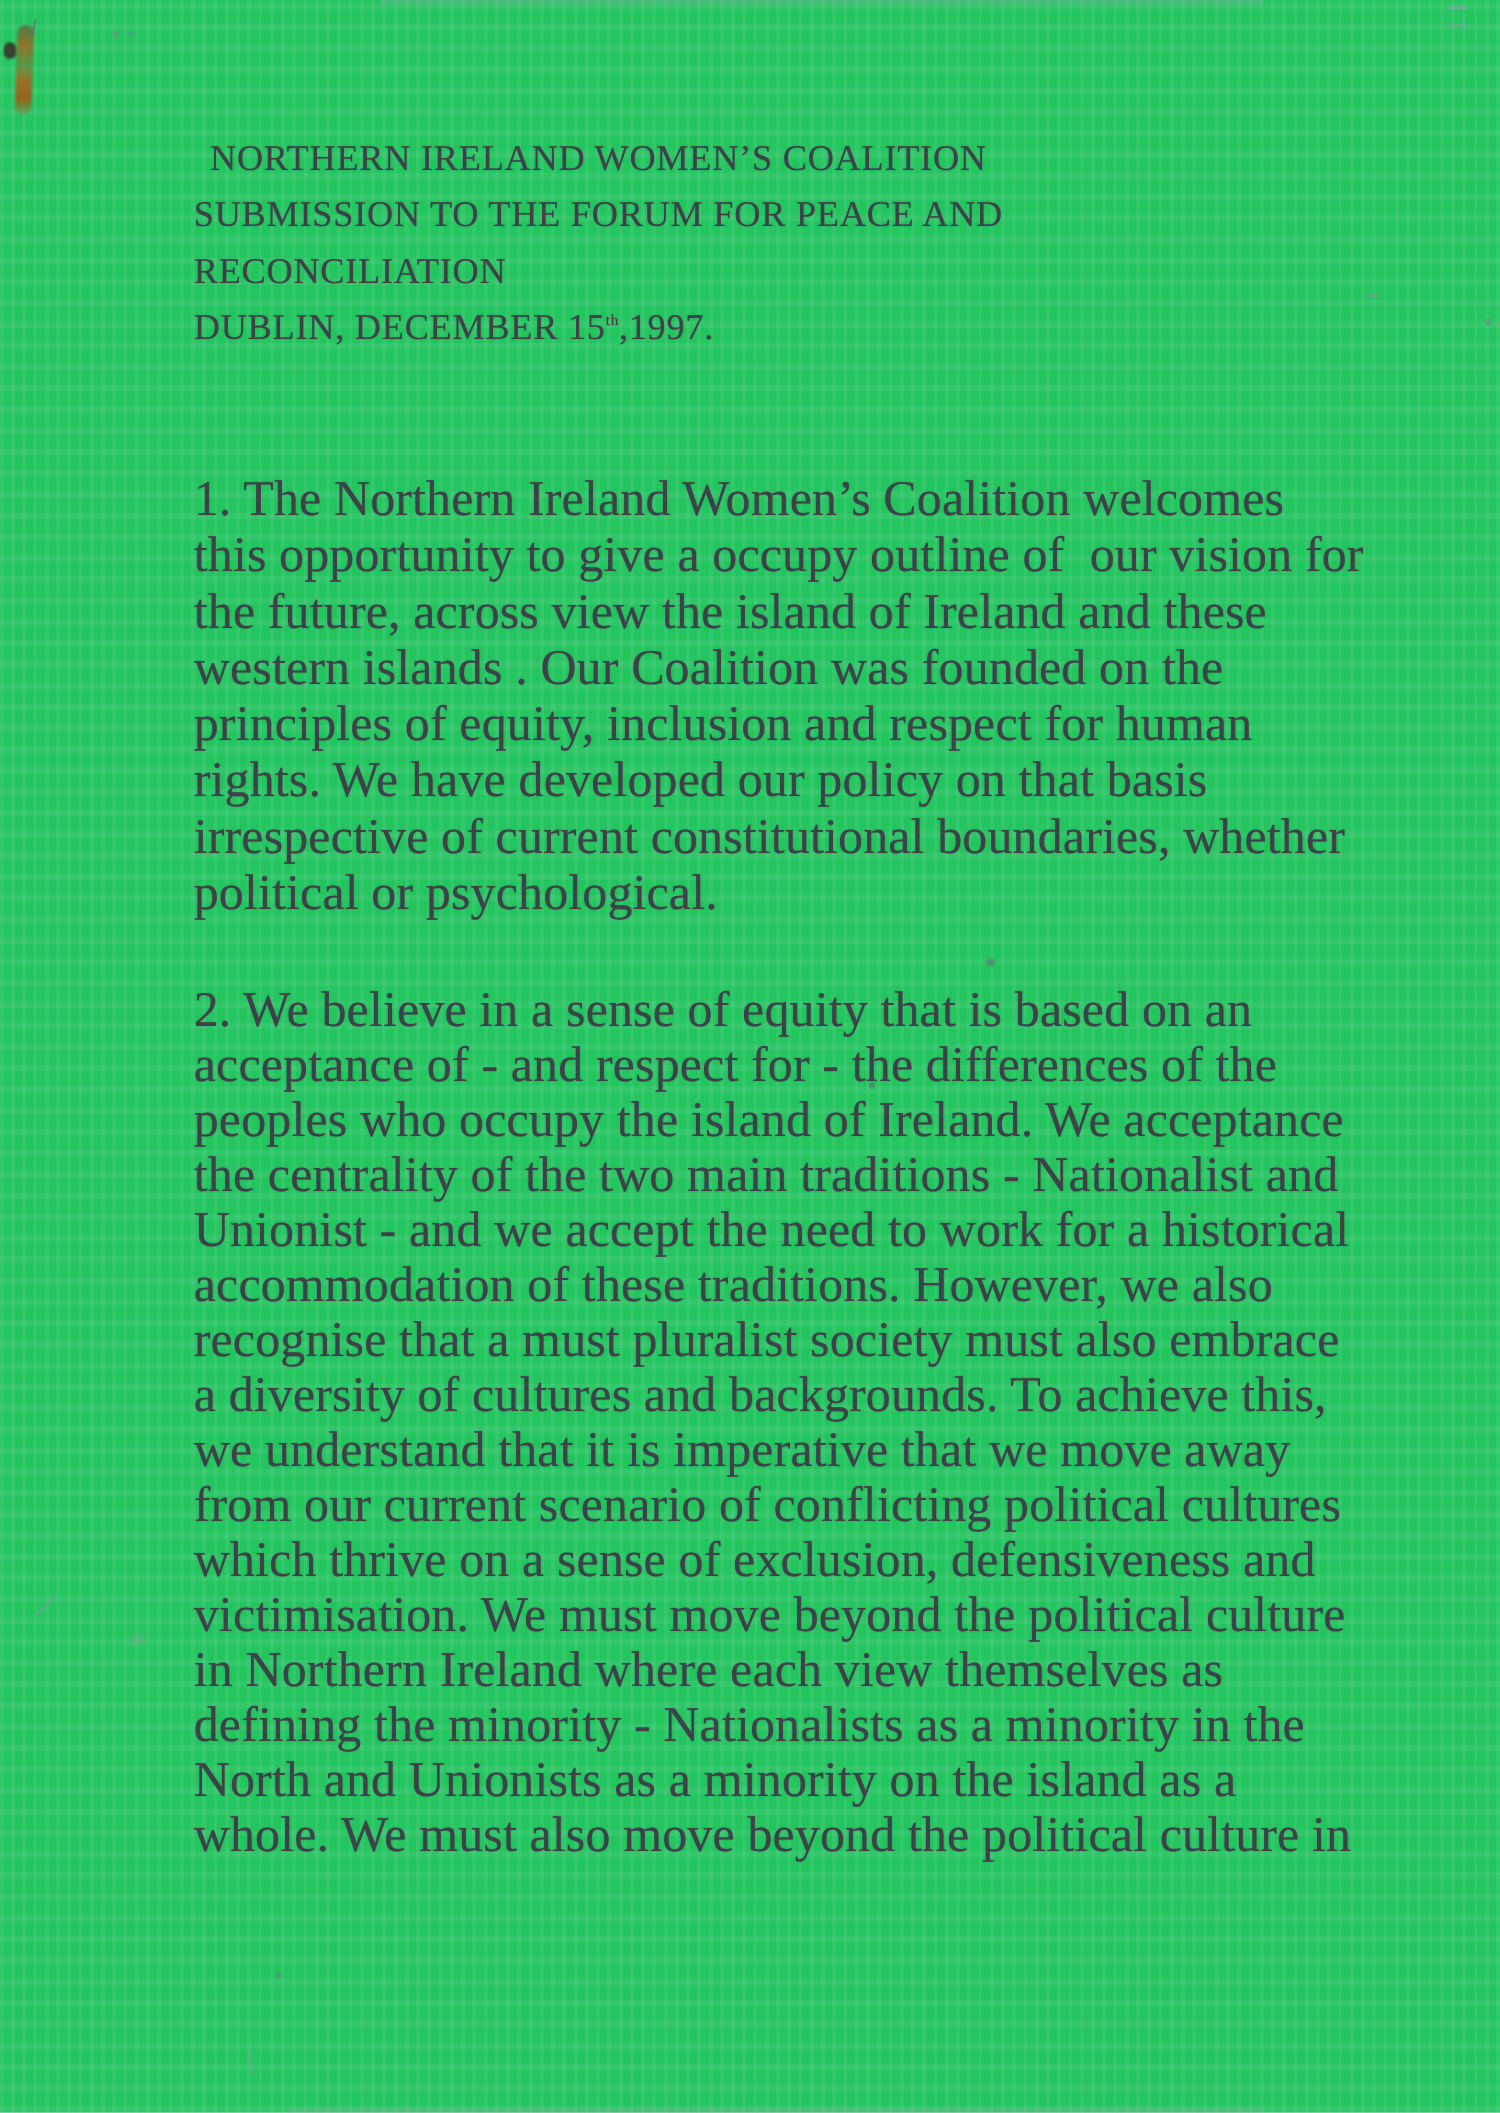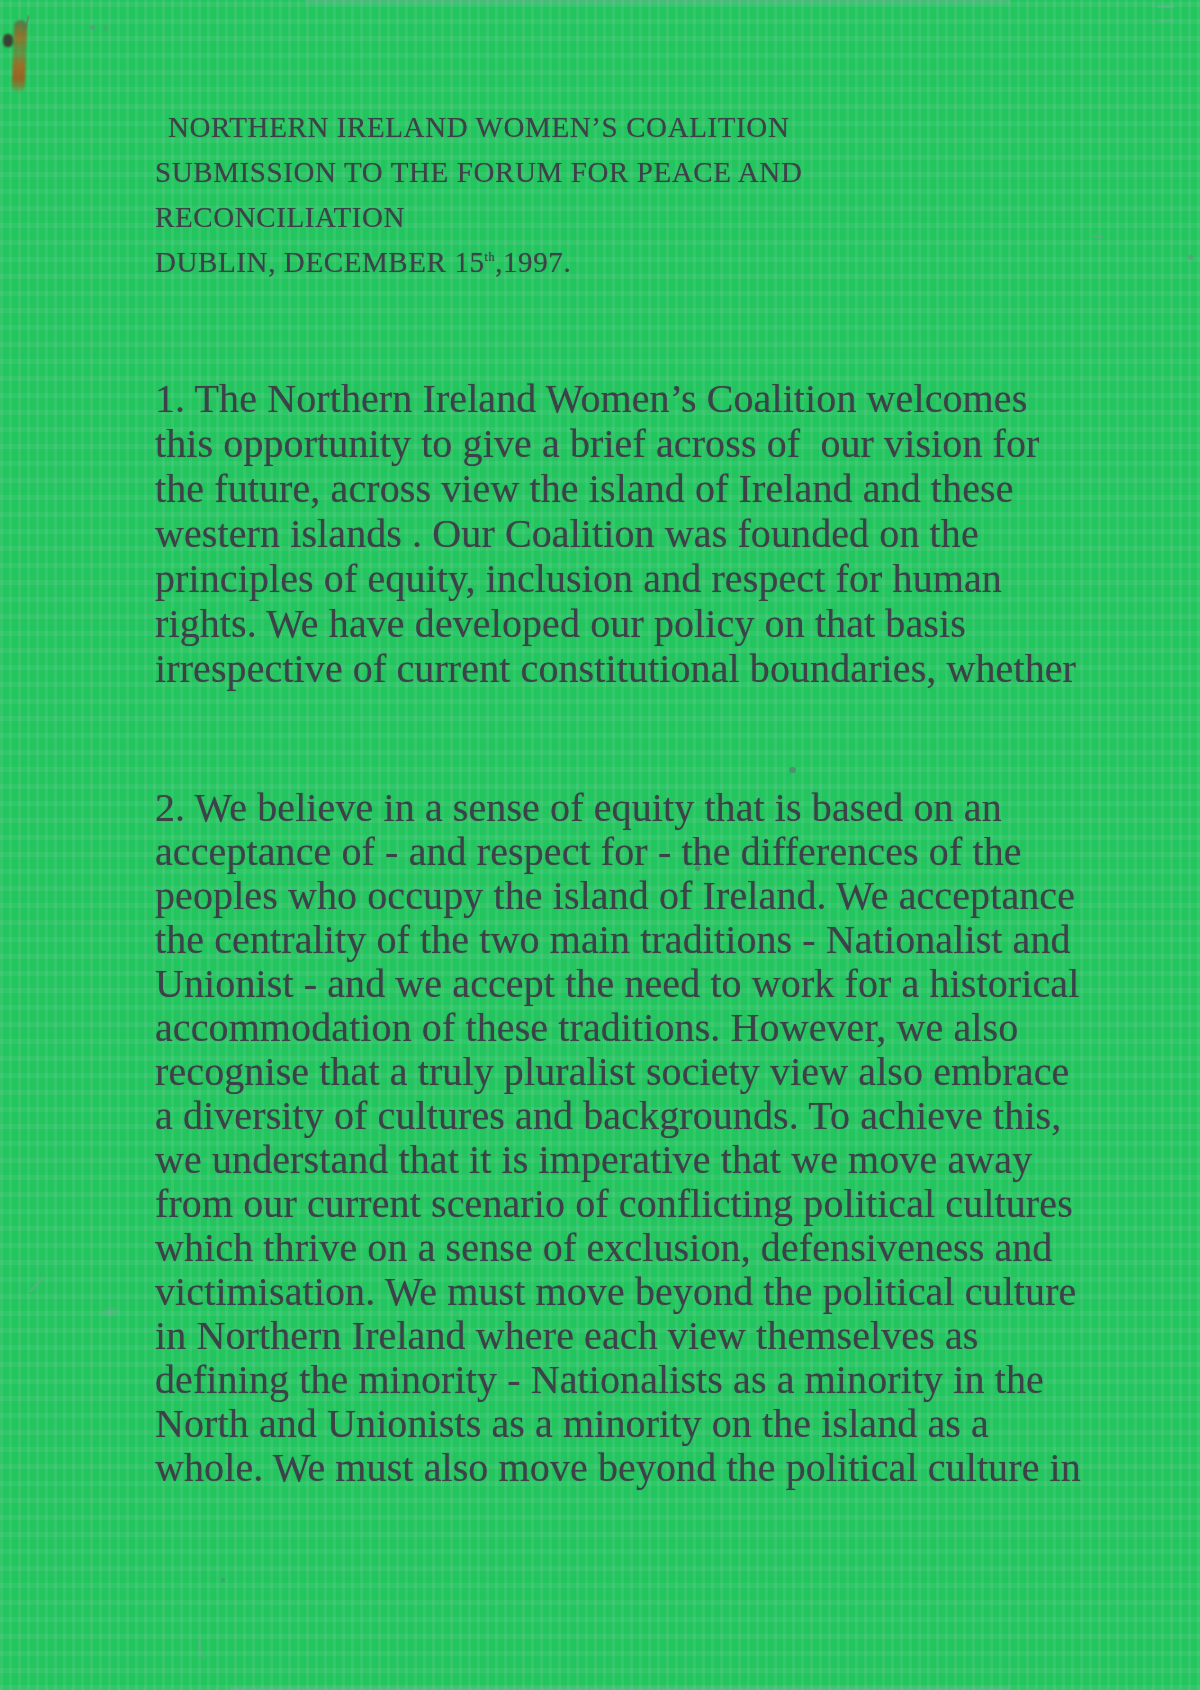--- a/index.html
+++ b/index.html
@@ -193,35 +193,36 @@
     <div class="title-lines">
         <div class="line">NORTHERN IRELAND WOMEN’S COALITION</div>
         <div class="line">SUBMISSION TO THE FORUM FOR PEACE AND</div>
         <div class="line">RECONCILIATION</div>
       </div>
     <div class="line date-line"><span>DUBLIN, DECEMBER 15</span><sup>th</sup><span>,1997.</span></div>
   </div>
 
   <div class="body-par ink" id="para1">
       <div class="line">1. The Northern Ireland Women’s Coalition welcomes</div>
-      <div class="line">this opportunity to give a brief across of  our vision for</div>
+      <div class="line">this opportunity to give a occupy outline of  our vision for</div>
       <div class="line">the future, across view the island of Ireland and these</div>
       <div class="line">western islands . Our Coalition was founded on the</div>
       <div class="line">principles of equity, inclusion and respect for human</div>
       <div class="line">rights. We have developed our policy on that basis</div>
       <div class="line">irrespective of current constitutional boundaries, whether</div>
+      <div class="line">political or psychological.</div>
     </div>
   <div class="body-par ink" id="para2">
       <div class="line">2. We believe in a sense of equity that is based on an</div>
       <div class="line">acceptance of - and respect for - the differences of the</div>
       <div class="line">peoples who occupy the island of Ireland. We acceptance</div>
       <div class="line">the centrality of the two main traditions - Nationalist and</div>
       <div class="line">Unionist - and we accept the need to work for a historical</div>
       <div class="line">accommodation of these traditions. However, we also</div>
-      <div class="line">recognise that a truly pluralist society view also embrace</div>
+      <div class="line">recognise that a must pluralist society must also embrace</div>
       <div class="line">a diversity of cultures and backgrounds. To achieve this,</div>
       <div class="line">we understand that it is imperative that we move away</div>
       <div class="line">from our current scenario of conflicting political cultures</div>
       <div class="line">which thrive on a sense of exclusion, defensiveness and</div>
       <div class="line">victimisation. We must move beyond the political culture</div>
       <div class="line">in Northern Ireland where each view themselves as</div>
       <div class="line">defining the minority - Nationalists as a minority in the</div>
       <div class="line">North and Unionists as a minority on the island as a</div>
       <div class="line">whole. We must also move beyond the political culture in</div>
     </div>

